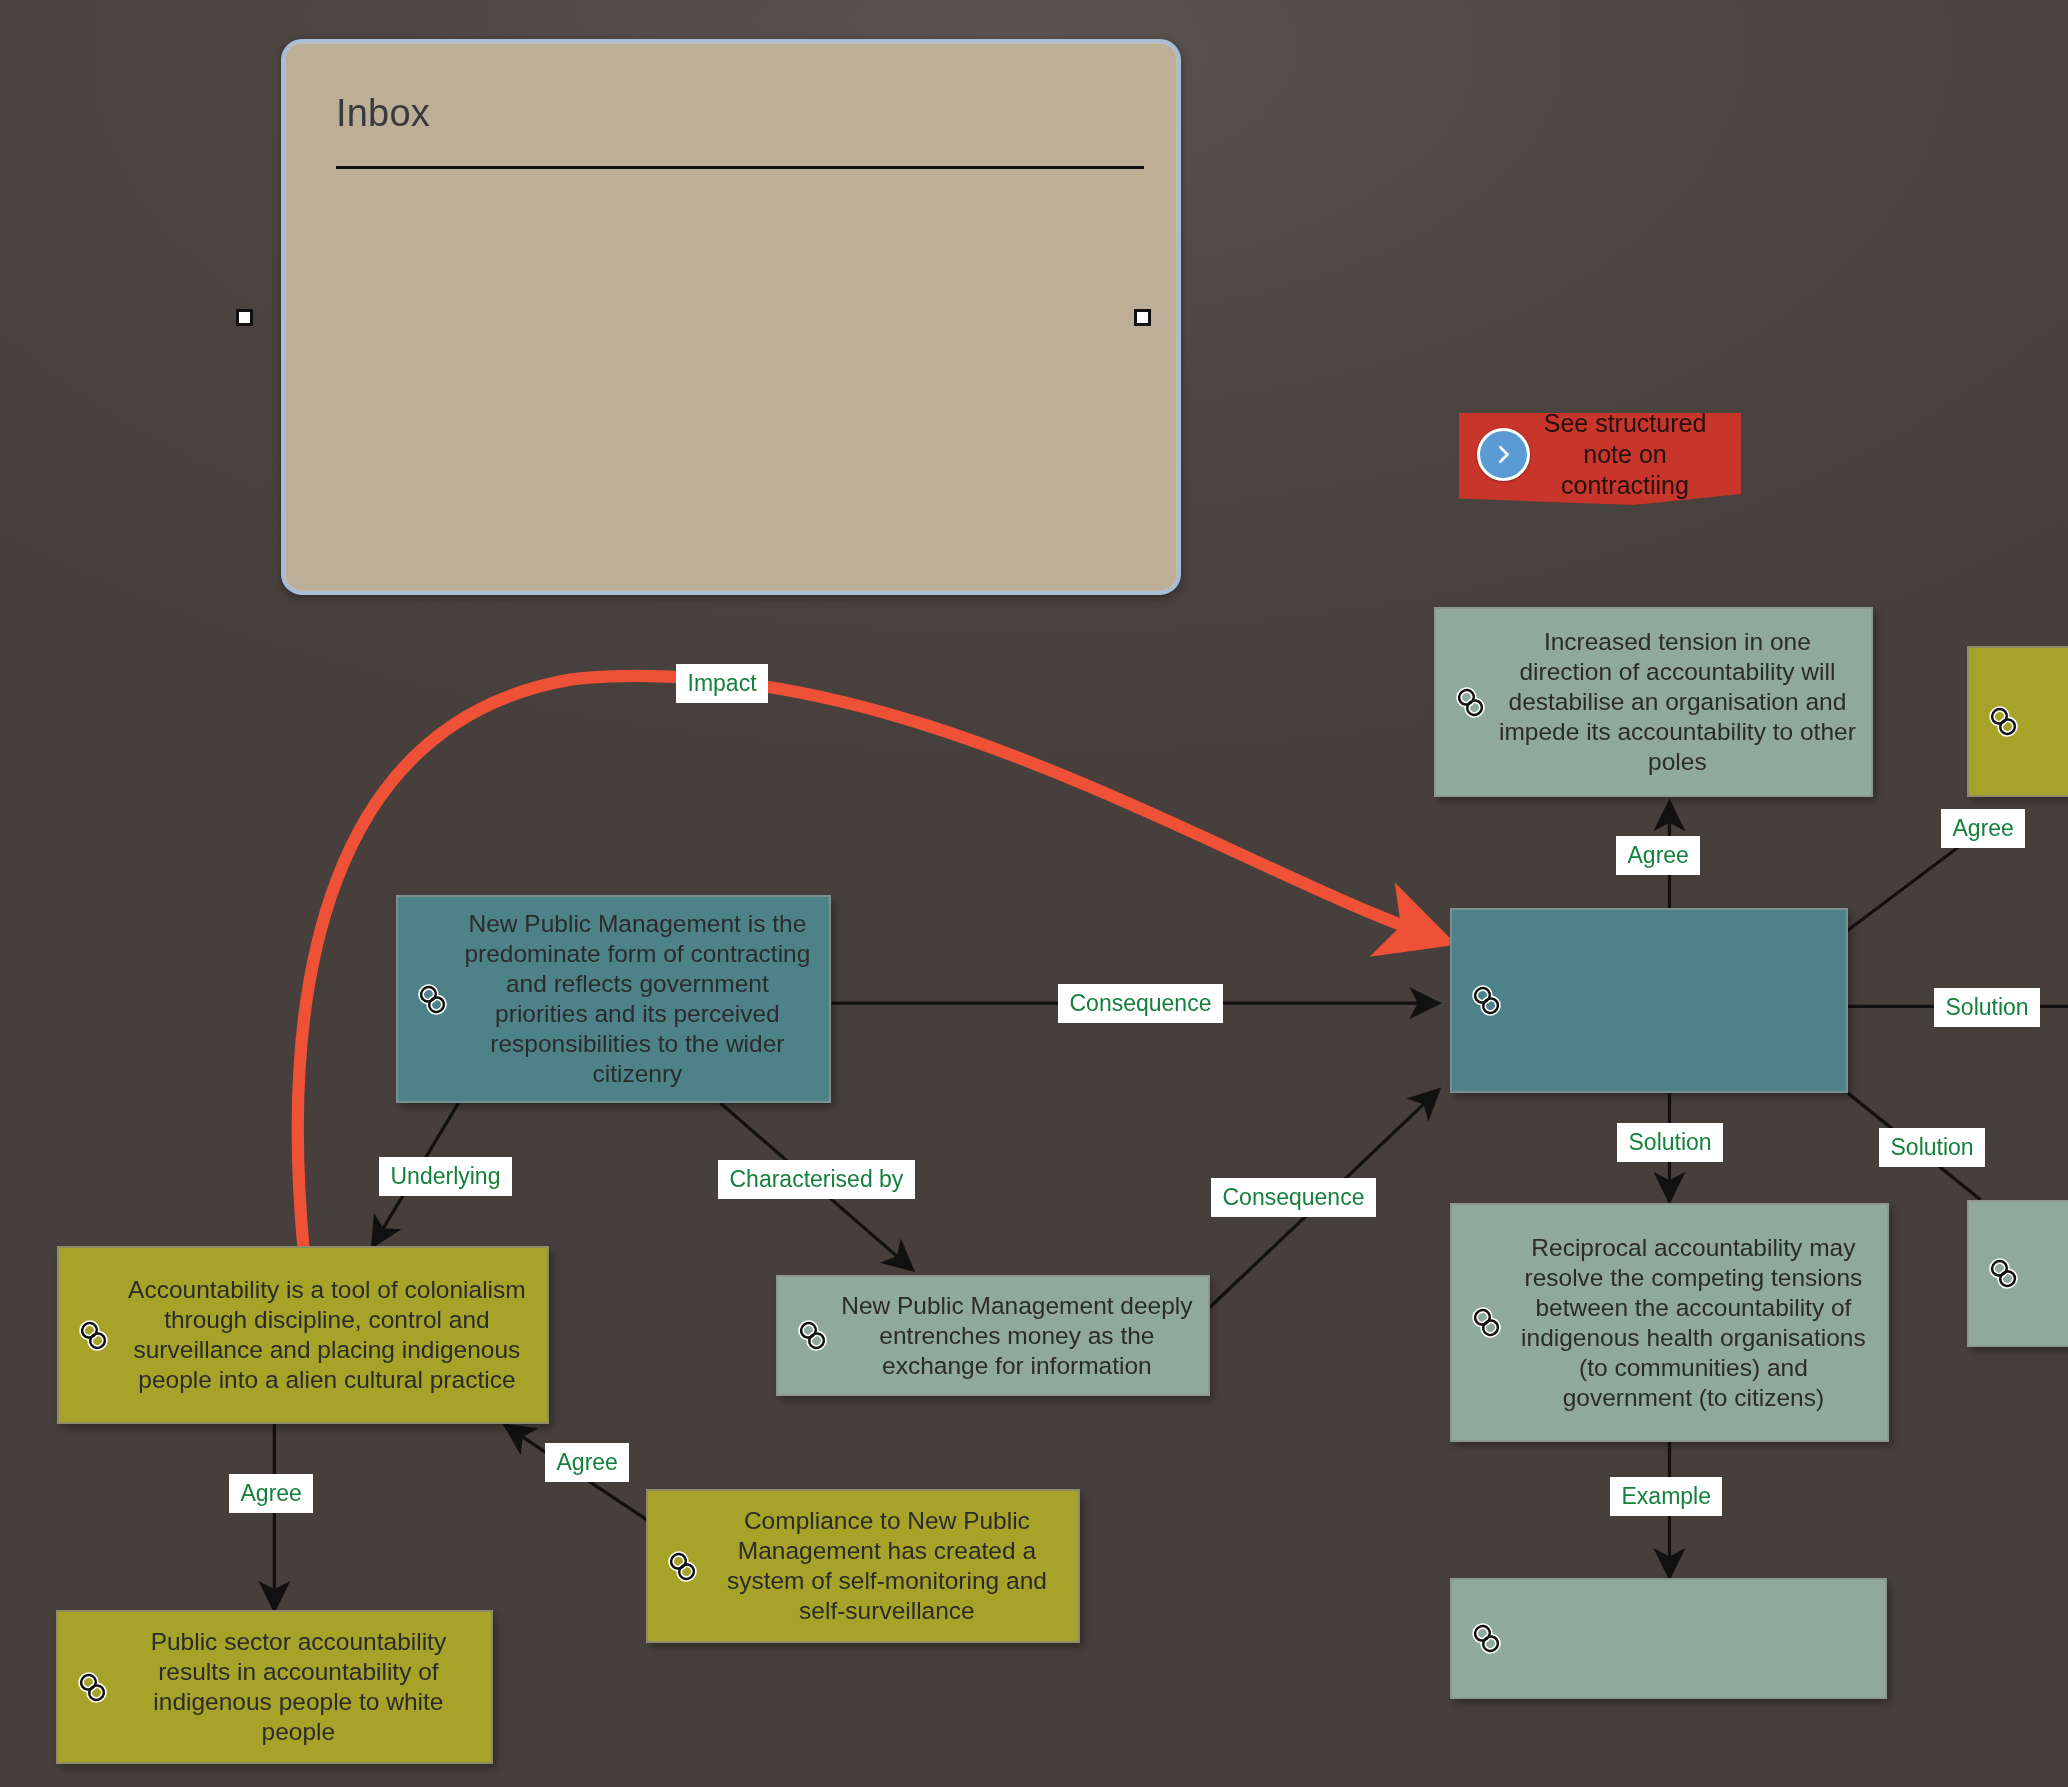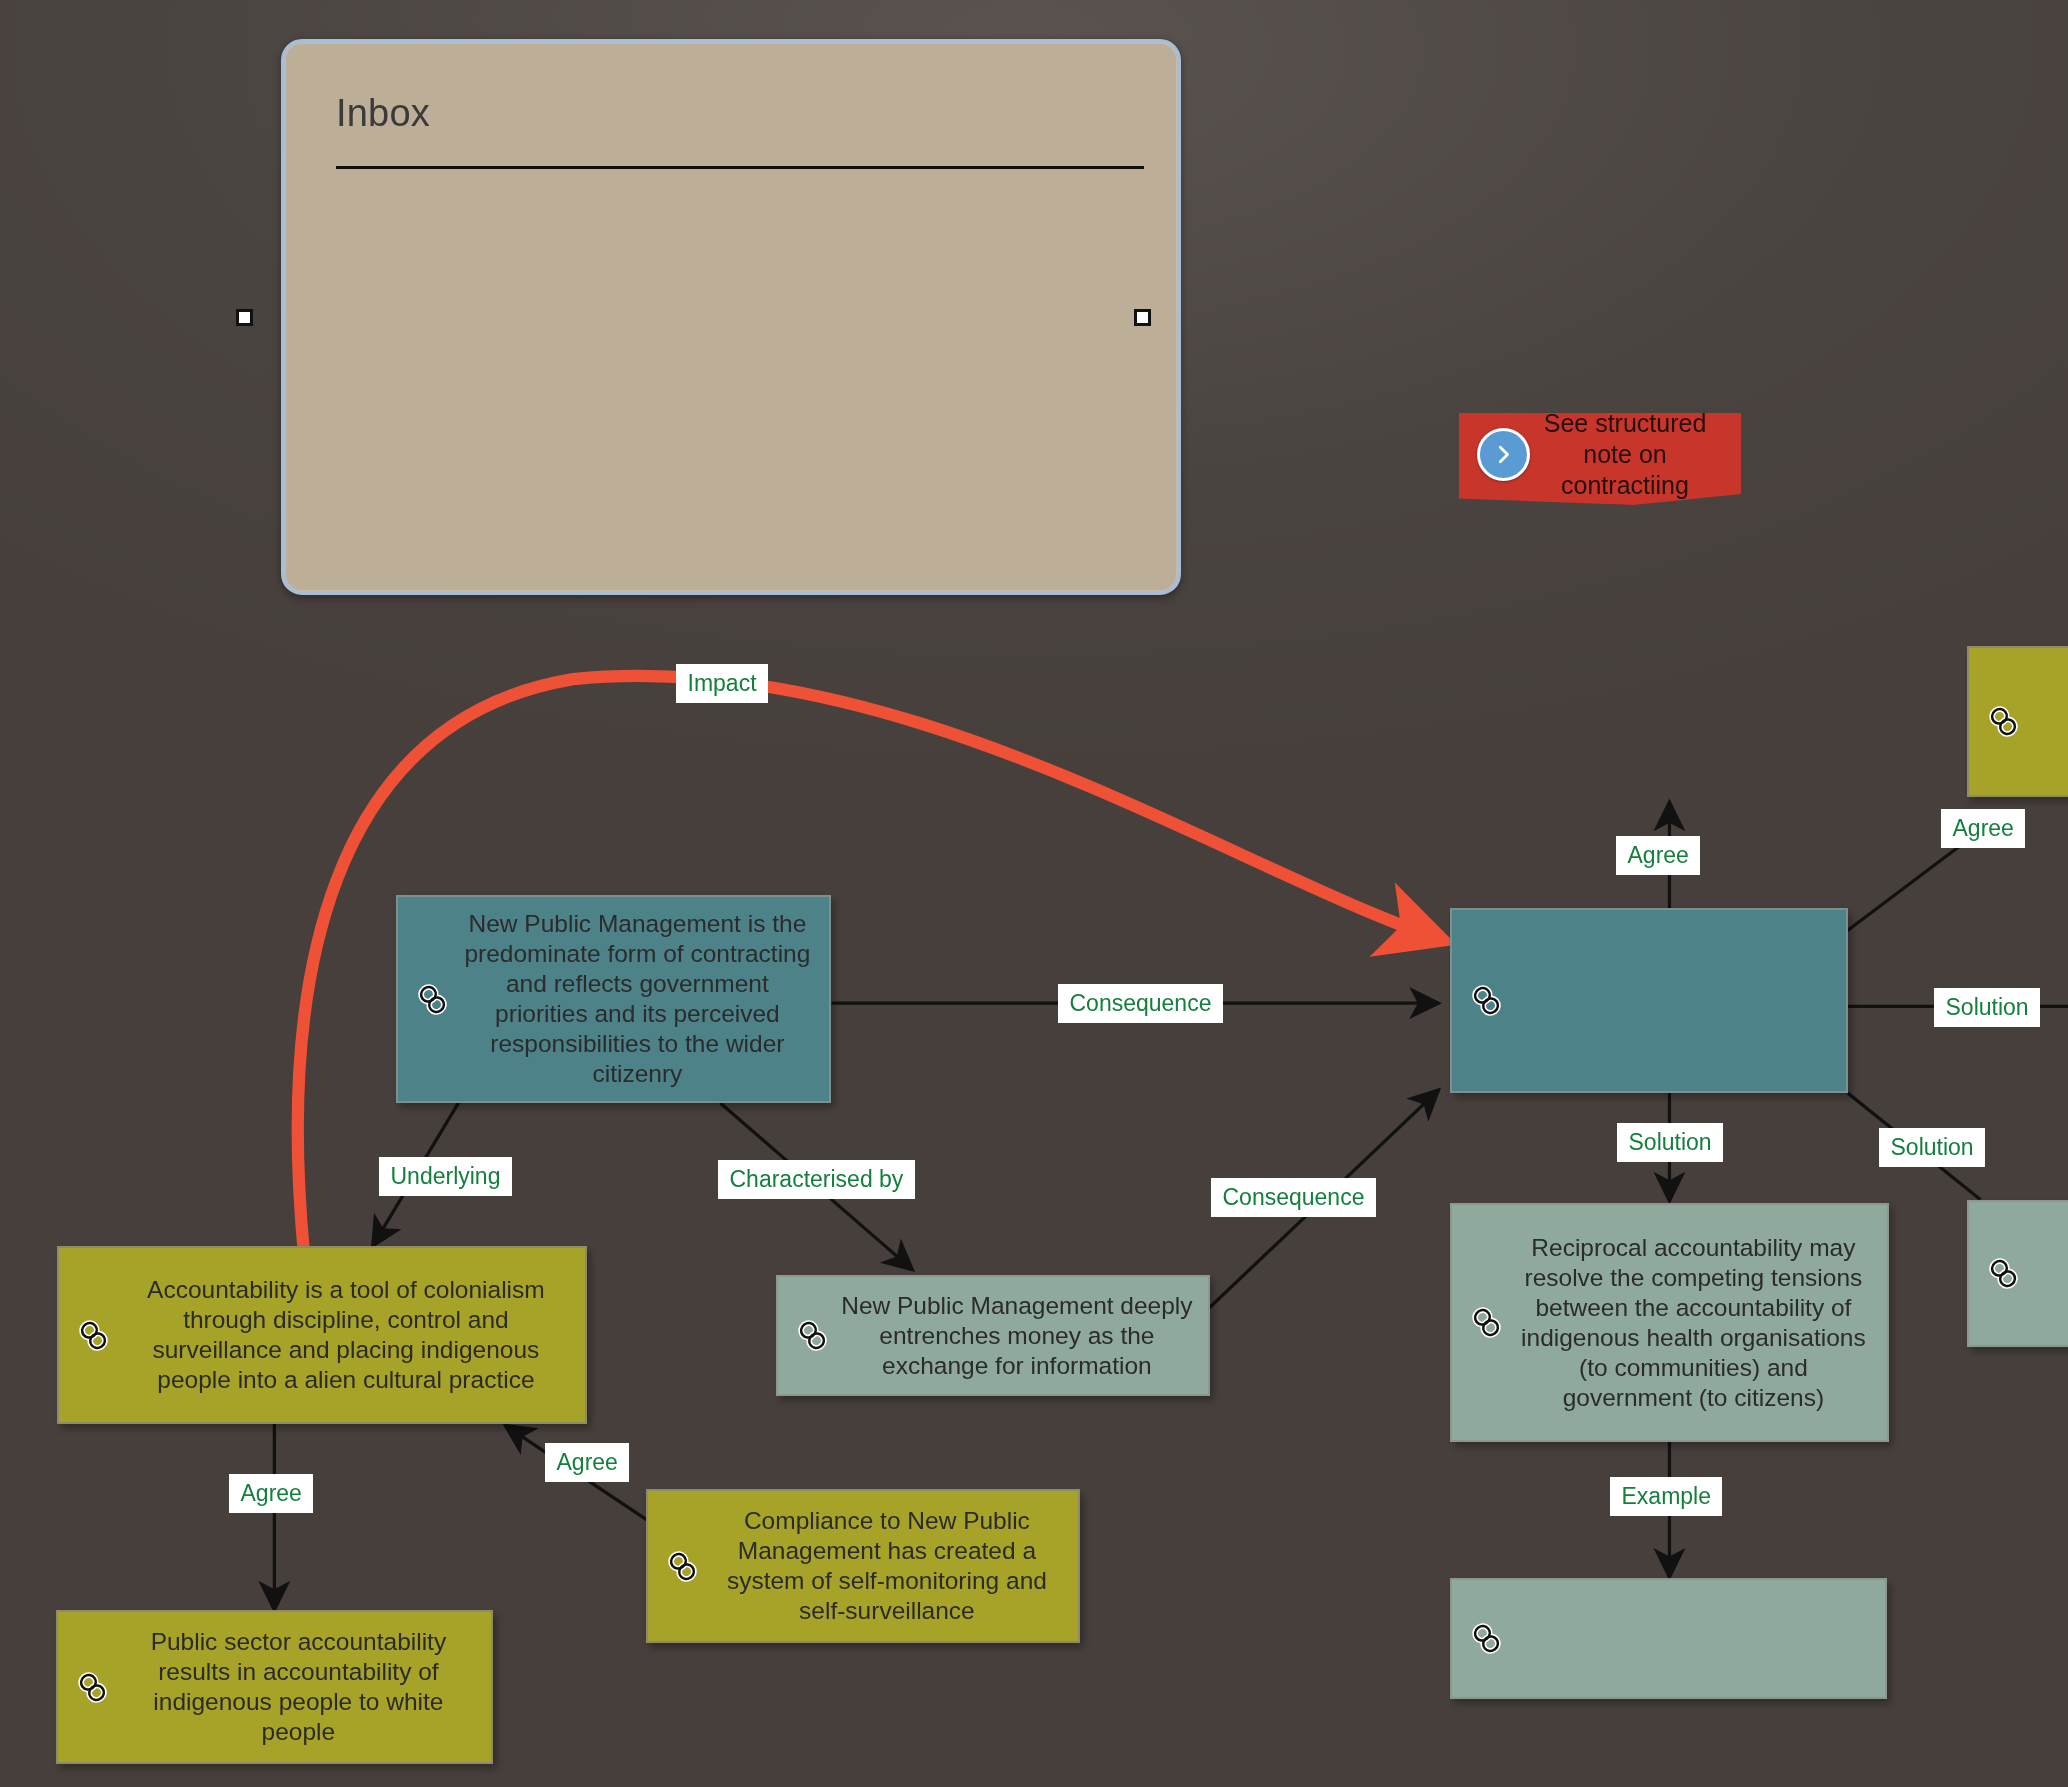--- a/index.html
+++ b/index.html
@@ -149,21 +149,21 @@
           <rect x="11" y="3.5" width="18" height="17" rx="8.5" fill="none" stroke="#fff" stroke-width="7"></rect>
           <rect x="11" y="19.5" width="18" height="17" rx="8.5" fill="none" stroke="#fff" stroke-width="7"></rect>
           <rect x="11" y="3.5" width="18" height="17" rx="8.5" fill="none" stroke="#111" stroke-width="3"></rect>
           <rect x="11" y="19.5" width="18" height="17" rx="8.5" fill="none" stroke="#111" stroke-width="3"></rect>
         </g>
       </svg>
     </span>
     <span class="txt">New Public Management is the predominate form of contracting and reflects government priorities and its perceived responsibilities to the wider citizenry</span>
   </div>
 
-  <div class="node olive" style="left:57px;top:1246px;width:530px;height:178px;">
+  <div class="node olive" style="left:57px;top:1246px;width:492px;height:178px;">
     <span class="link-icon">
       <svg width="33" height="33" viewBox="0 0 40 40">
         <g transform="rotate(-38 20 20)">
           <rect x="11" y="3.5" width="18" height="17" rx="8.5" fill="none" stroke="#fff" stroke-width="7"></rect>
           <rect x="11" y="19.5" width="18" height="17" rx="8.5" fill="none" stroke="#fff" stroke-width="7"></rect>
           <rect x="11" y="3.5" width="18" height="17" rx="8.5" fill="none" stroke="#111" stroke-width="3"></rect>
           <rect x="11" y="19.5" width="18" height="17" rx="8.5" fill="none" stroke="#111" stroke-width="3"></rect>
         </g>
       </svg>
     </span>
@@ -205,20 +205,33 @@
           <rect x="11" y="3.5" width="18" height="17" rx="8.5" fill="none" stroke="#fff" stroke-width="7"></rect>
           <rect x="11" y="19.5" width="18" height="17" rx="8.5" fill="none" stroke="#fff" stroke-width="7"></rect>
           <rect x="11" y="3.5" width="18" height="17" rx="8.5" fill="none" stroke="#111" stroke-width="3"></rect>
           <rect x="11" y="19.5" width="18" height="17" rx="8.5" fill="none" stroke="#111" stroke-width="3"></rect>
         </g>
       </svg>
     </span>
     <span class="txt">Compliance to New Public Management has created a system of self-monitoring and self-surveillance</span>
   </div>
 
+  <div class="node sage" style="left:1434px;top:607px;width:439px;height:190px;">
+    <span class="link-icon">
+      <svg width="33" height="33" viewBox="0 0 40 40">
+        <g transform="rotate(-38 20 20)">
+          <rect x="11" y="3.5" width="18" height="17" rx="8.5" fill="none" stroke="#fff" stroke-width="7"></rect>
+          <rect x="11" y="19.5" width="18" height="17" rx="8.5" fill="none" stroke="#fff" stroke-width="7"></rect>
+          <rect x="11" y="3.5" width="18" height="17" rx="8.5" fill="none" stroke="#111" stroke-width="3"></rect>
+          <rect x="11" y="19.5" width="18" height="17" rx="8.5" fill="none" stroke="#111" stroke-width="3"></rect>
+        </g>
+      </svg>
+    </span>
+    <span class="txt">Increased tension in one direction of accountability will destabilise an organisation and impede its accountability to other poles</span>
+  </div>
 
   <div class="node teal" style="left:1450px;top:908px;width:398px;height:185px;">
     <span class="link-icon">
       <svg width="33" height="33" viewBox="0 0 40 40">
         <g transform="rotate(-38 20 20)">
           <rect x="11" y="3.5" width="18" height="17" rx="8.5" fill="none" stroke="#fff" stroke-width="7"></rect>
           <rect x="11" y="19.5" width="18" height="17" rx="8.5" fill="none" stroke="#fff" stroke-width="7"></rect>
           <rect x="11" y="3.5" width="18" height="17" rx="8.5" fill="none" stroke="#111" stroke-width="3"></rect>
           <rect x="11" y="19.5" width="18" height="17" rx="8.5" fill="none" stroke="#111" stroke-width="3"></rect>
         </g>

